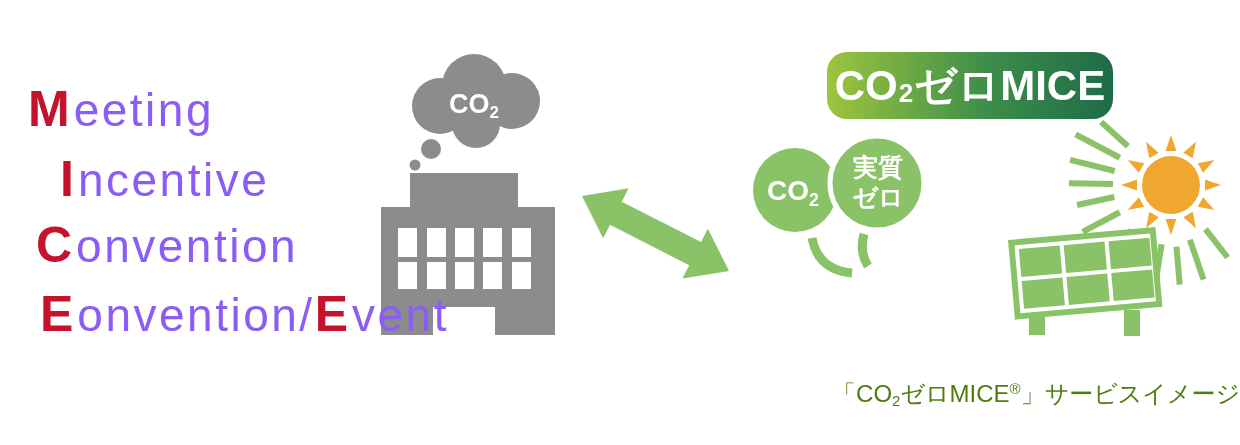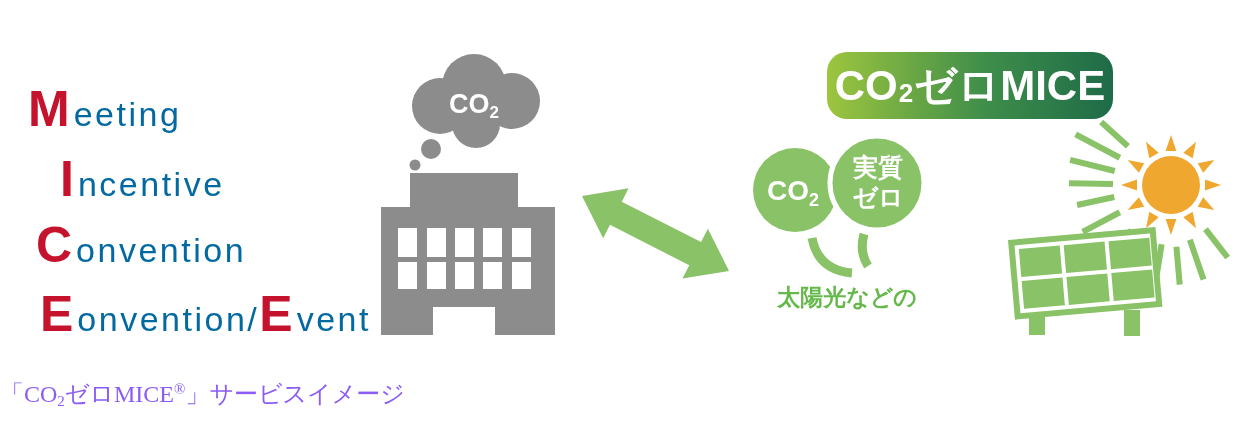--- a/index.html
+++ b/index.html
@@ -3,40 +3,40 @@
 <meta charset="utf-8">
 <style>
   html,body{margin:0;padding:0;background:#ffffff;}
   .stage{position:relative;width:1240px;height:445px;background:#ffffff;overflow:hidden;
          font-family:"Liberation Sans",sans-serif;}
   .stage svg{position:absolute;left:0;top:0;}
 
   
   .mice-line{position:absolute;white-space:nowrap;}
   .mice-ini{color:#C5132D;font-size:50px;font-weight:700;letter-spacing:0;margin-right:4px;}
-  .mice-rest{color:#0369a1;font-size:34px;font-weight:400;letter-spacing:2.5px;}
+  .mice-rest{color:#8b5cf6;font-size:46px;font-weight:400;letter-spacing:2.5px;}
   .l1{left:28px;top:80px;}
   .l2{left:60px;top:150px;}
   .l3{left:36px;top:216px;}
   .l4{left:40px;top:285px;}
 
   
   .banner{position:absolute;left:827px;top:52px;width:286px;height:67px;border-radius:20px;
           background:linear-gradient(90deg,#9DC53E 0%,#3F8E4A 55%,#1E6B48 100%);
           display:flex;align-items:center;justify-content:center;color:#ffffff;
           font-weight:700;font-size:42px;white-space:nowrap;}
   .banner .sub{font-size:26px;position:relative;top:8px;margin:0 1px;}
 
   
   .energy{position:absolute;left:733px;top:283px;width:228px;text-align:center;
           color:#65B94B;font-size:23px;font-weight:600;line-height:29px;white-space:nowrap;}
 
   
-  .caption{position:absolute;left:0;top:378px;width:1240px;text-align:left;color:#8b5cf6;
-           font-size:24px;font-weight:500;font-family:Liberation Serif, serif;}
+  .caption{position:absolute;left:0;top:378px;width:1240px;text-align:right;color:#4d7c0f;
+           font-size:24px;font-weight:500;font-family:Liberation Sans, sans-serif;}
   .caption .sub{font-size:15px;position:relative;top:4px;}
   .caption .reg{font-size:15px;position:relative;top:-8px;}
 
   
   text{font-family:"Liberation Sans",sans-serif;fill:#ffffff;font-weight:700;}
 </style>
 </head>
 <body>
 
 <div class="stage">
@@ -150,20 +150,19 @@
     </div>
   </div>
 
   <div class="banner">
     <span>CO</span>
       <span class="sub">2</span>
       <span>ゼロMICE</span>
   </div>
 
   <div class="energy">
-    <div>太陽光などの</div>
   </div>
 
   <div class="caption">
     <span>「</span><span>CO</span><span class="sub">2</span><span>ゼロMICE</span><span class="reg">®</span><span>」</span><span>サービスイメージ</span>
   </div>
 
 </div>
 
 </body></html>

